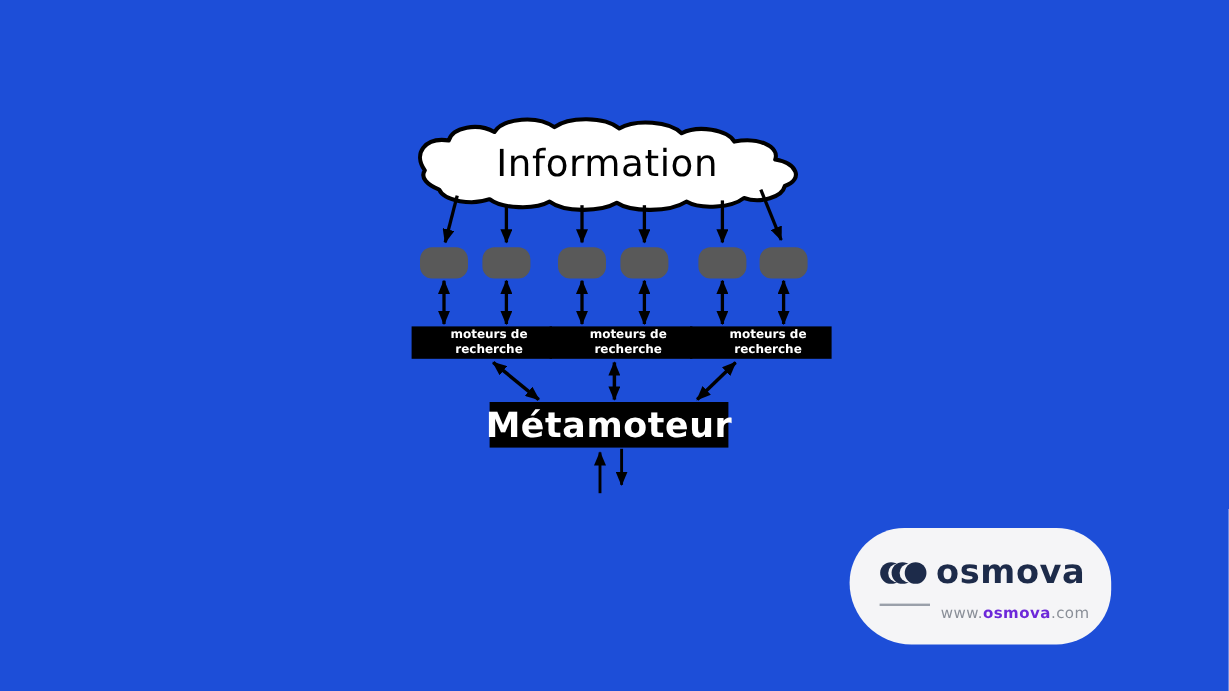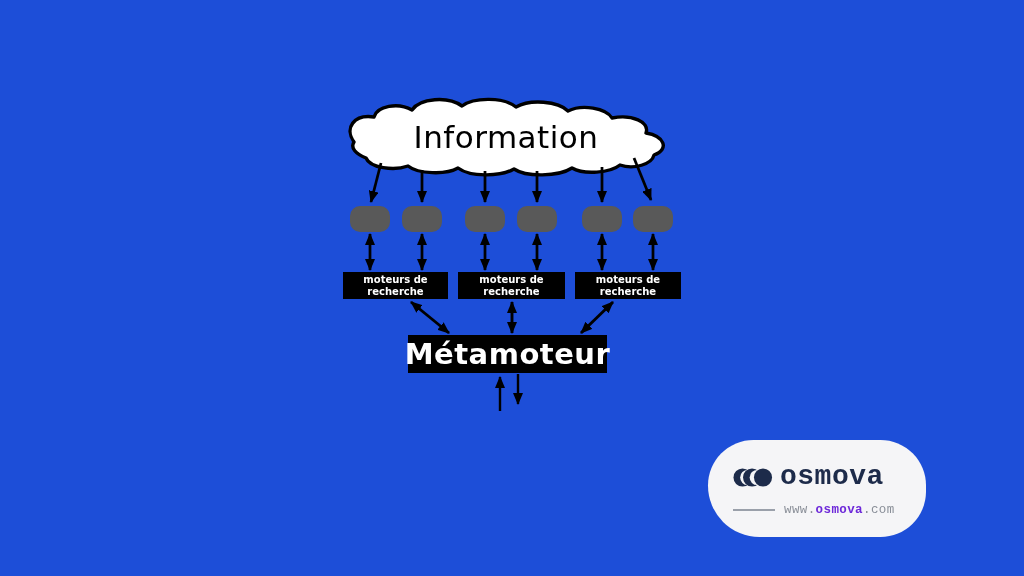--- a/index.html
+++ b/index.html
@@ -20,45 +20,45 @@
   .node {
     position:absolute; top:206px; width:40px; height:26px;
     background:#595959; border-radius:10px;
   }
 
   
   .engine-box {
     position:absolute; top:272px; height:27px; background:#000;
     color:#fff; display:flex; flex-direction:column;
     align-items:center; justify-content:center;
-    font-size:10px; font-weight:bold; line-height:11.5px; text-align:center;
+    font-size:10px; font-weight:bold; line-height:11.5px; text-align:center;padding-left:12px;
   }
 
   
   .meta-box {
     position:absolute; left:408px; top:335px; width:199px; height:38px;
     background:#000; color:#fff; display:flex; align-items:center; justify-content:center;
     font-size:29px; font-weight:bold; letter-spacing:0.5px;
   }
 
   
   .badge {
     position:absolute; left:708px; top:440px; width:218px; height:97px;
-    background:#f5f5f7; border-radius:46px 46px 46px 52px;font-family:Liberation Mono, monospace;
+    background:#f5f5f7; border-radius:46px 46px 46px 52px;
   }
   .logo-row {
     position:absolute; left:25px; top:21px; height:32px;
     display:flex; align-items:center; gap:7px;
   }
   .wordmark {
     font-size:28px; font-weight:600; color:#1d2b4a; line-height:1;
     letter-spacing:0.5px;
   }
   .url-row {
-    position:absolute; left:25px; top:63px; display:flex; align-items:center;
+    position:absolute; left:25px; top:63px; display:flex; 
   }
   .divider { width:42px; height:2px; background:#9aa0aa; margin-right:9px; }
   .url-text { font-size:12.5px; letter-spacing:0.4px; color:#8a8f98; }
   .url-text .brand { color:#6d28d9; font-weight:bold; }
 </style>
 </head>
 <body>
 
 <div class="stage">
 

